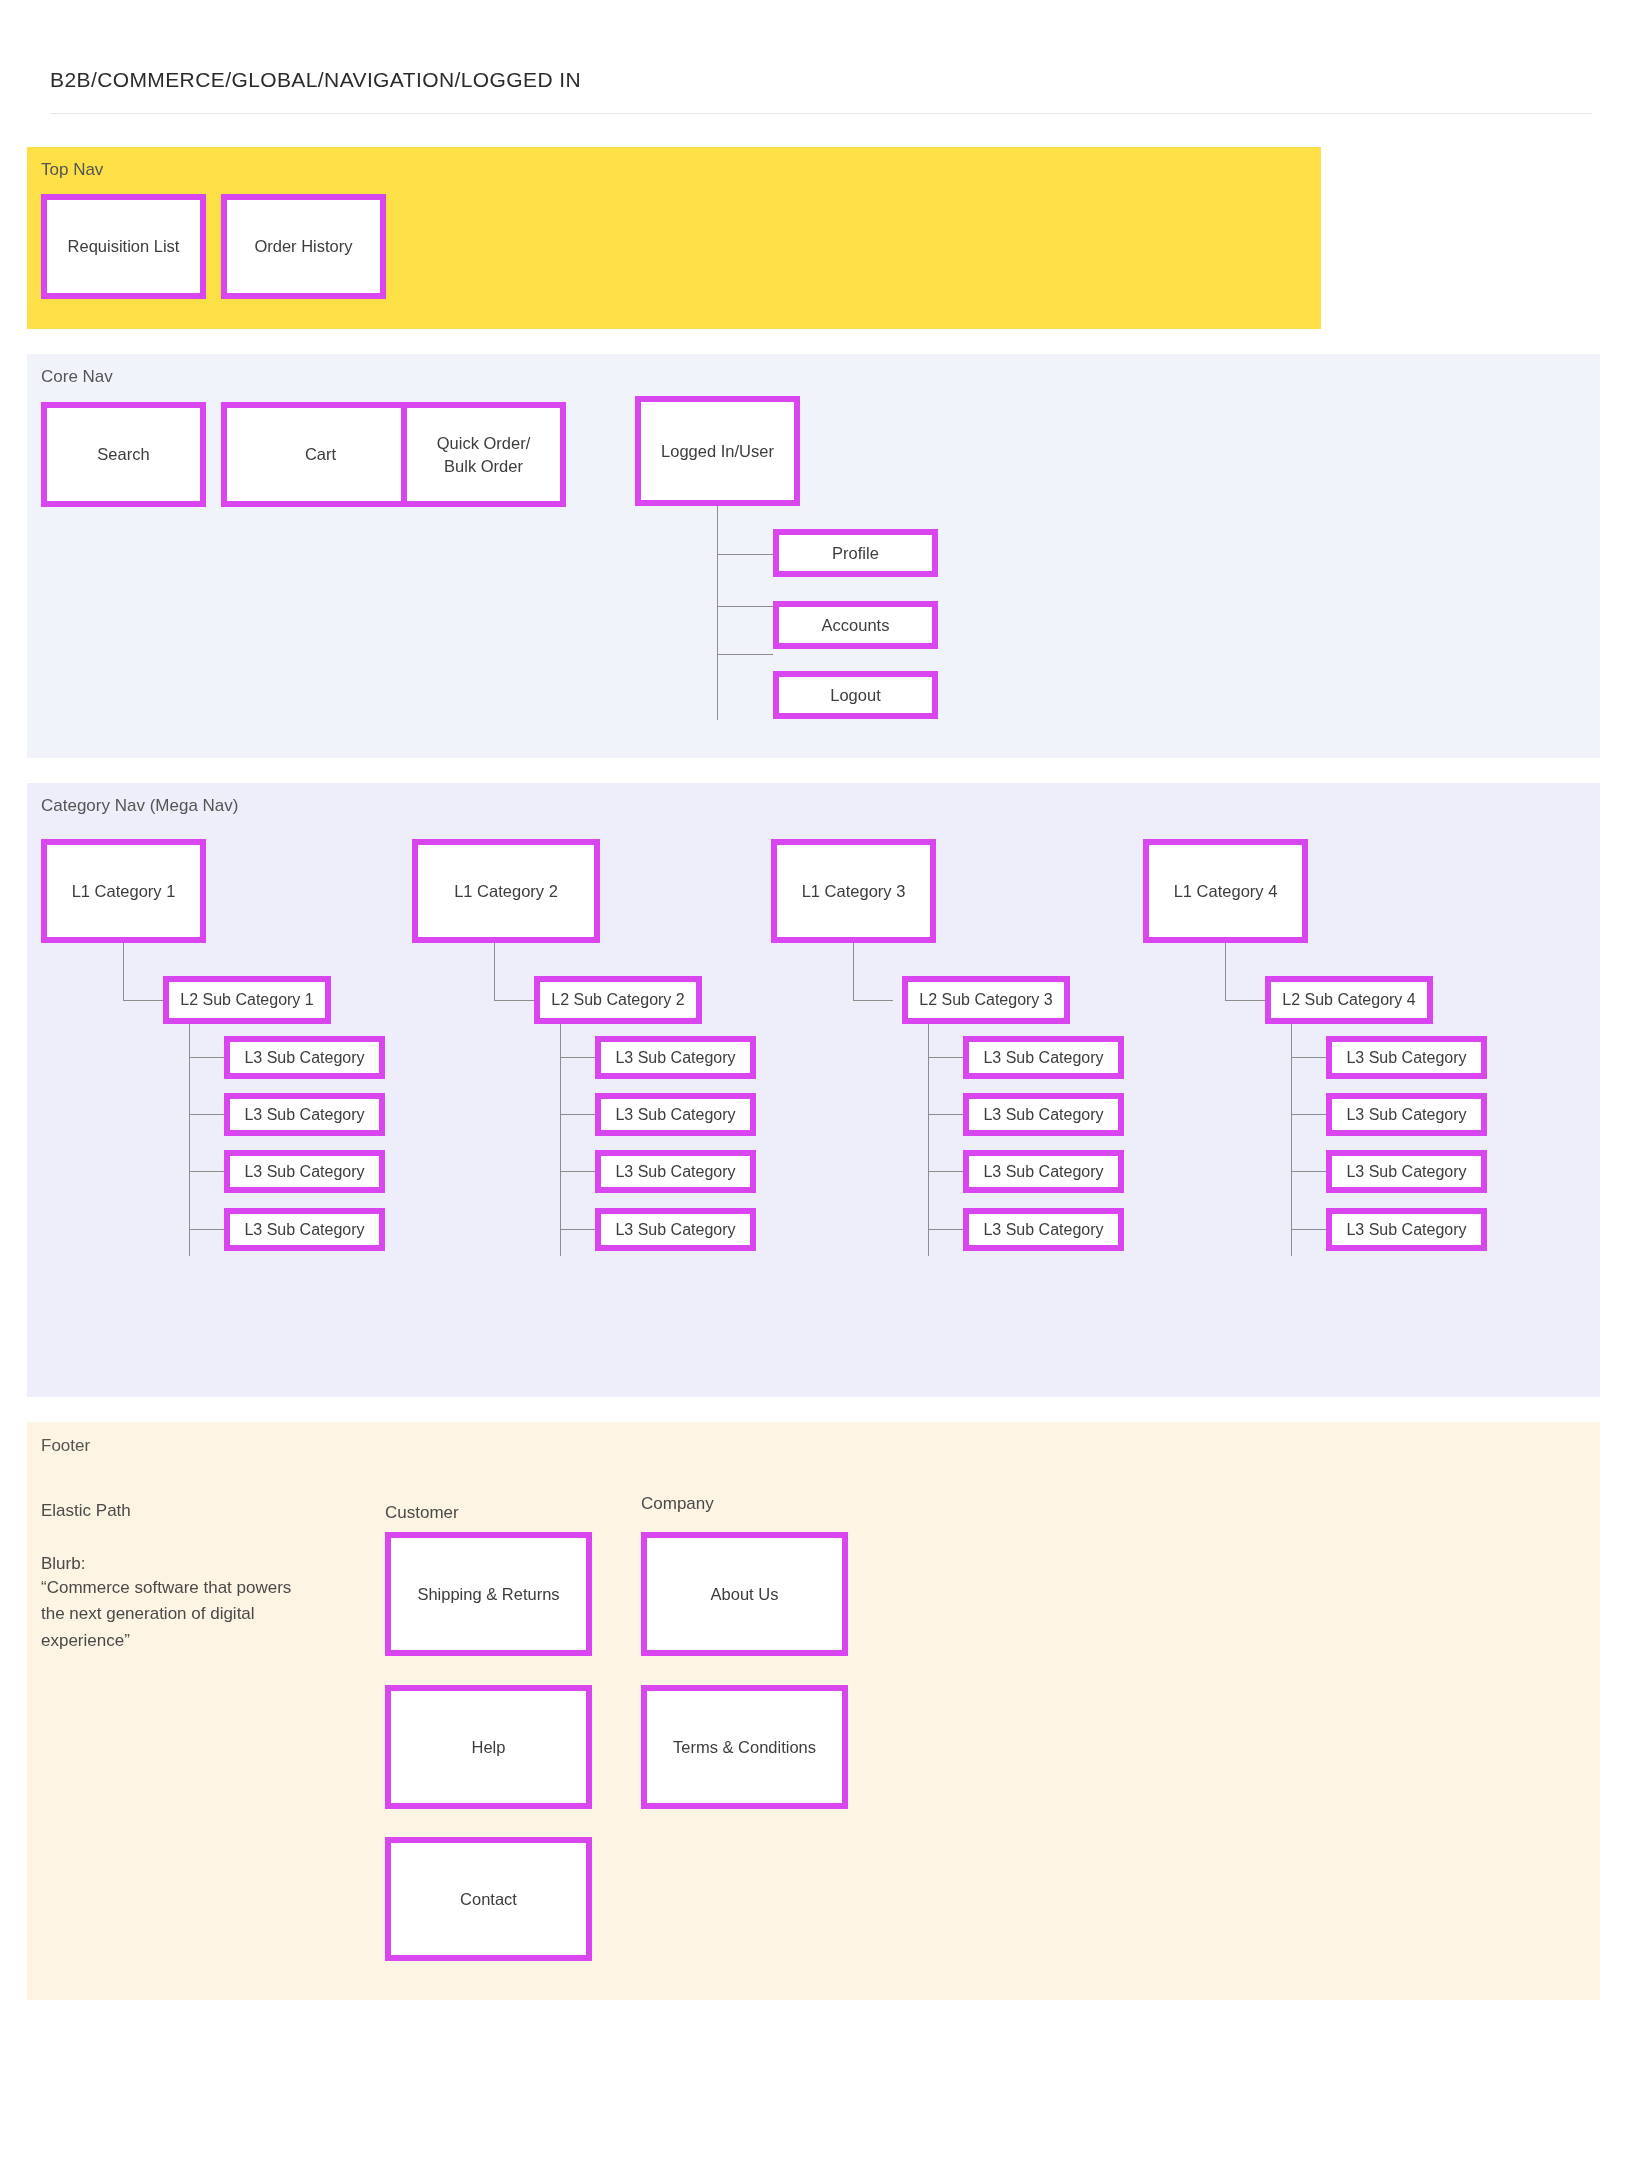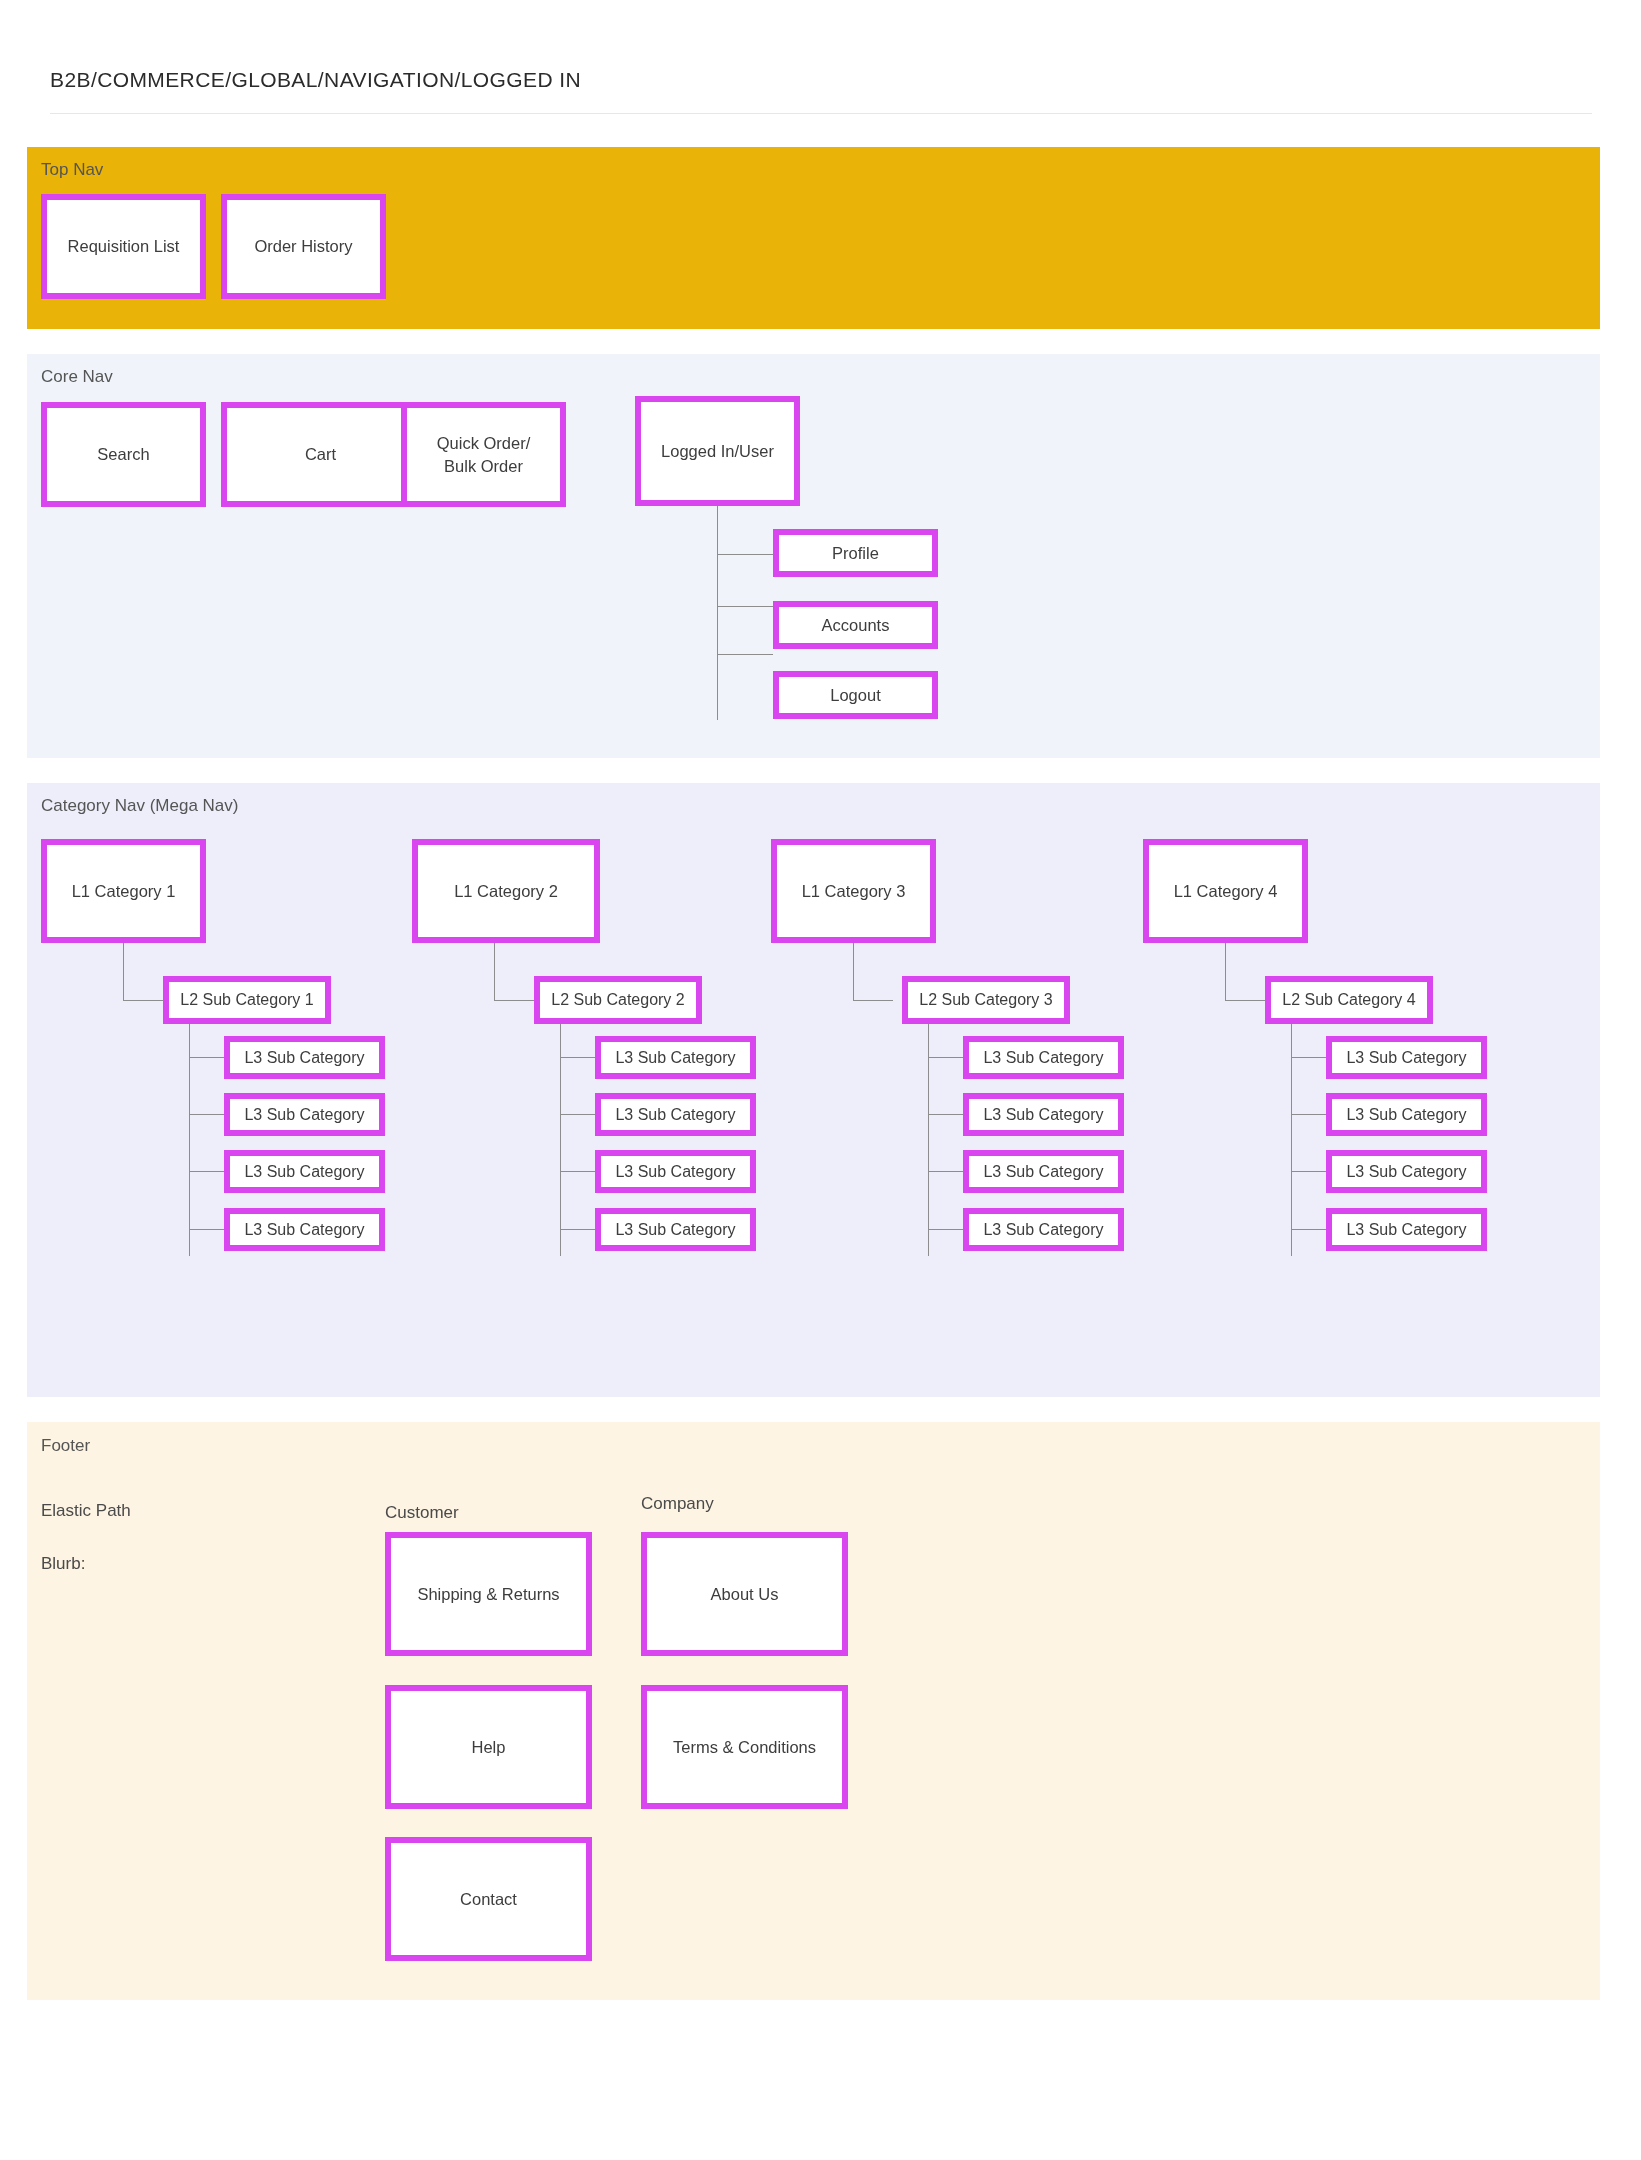--- a/index.html
+++ b/index.html
@@ -47,21 +47,21 @@
     position: absolute;
     box-sizing: border-box;
   }
   .band-label {
     position: absolute;
     font-size: 17px;
     color: #555555;
     white-space: nowrap;
   }
 
-  #band-topnav   { left: 27px;  top: 147px;  width: 1573px; height: 182px; background: #eab308; }
+  #band-topnav   { left: 27px;  top: 147px;  width: 1294px; height: 182px; background: #fde047; }
   #band-corenav  { left: 27px;  top: 354px;  width: 1573px; height: 404px; background: #f0f4fa; }
   #band-category { left: 27px;  top: 783px;  width: 1573px; height: 614px; background: #eeeefb; }
   #band-footer   { left: 27px;  top: 1422px; width: 1573px; height: 578px; background: #fdf4e3; }
 
   
   .node {
     position: absolute;
     box-sizing: border-box;
     background: #ffffff;
     border: 6px solid #d946ef;
@@ -195,20 +195,21 @@
   <div class="node small" style="left:1299px; top:310px; width:161px; height:43px;">L3 Sub Category</div>
   <div class="node small" style="left:1299px; top:367px; width:161px; height:43px;">L3 Sub Category</div>
   <div class="node small" style="left:1299px; top:425px; width:161px; height:43px;">L3 Sub Category</div>
 </div>
 
 <div class="band" id="band-footer">
   <div class="band-label" style="left:14px; top:14px;">Footer</div>
 
   <div class="ftxt" style="left:14px; top:76px;">Elastic Path</div>
   <div class="ftxt" style="left:14px; top:129px;">Blurb:</div>
+  <div class="ftxt" style="left:14px; top:153px; width:260px;">“Commerce software that powers the next generation of digital experience”</div>
 
   <div class="fcol-head" style="left:358px; top:81px;">Customer</div>
   <div class="node" style="left:358px; top:110px; width:207px; height:124px;">Shipping &amp; Returns</div>
   <div class="node" style="left:358px; top:263px; width:207px; height:124px;">Help</div>
   <div class="node" style="left:358px; top:415px; width:207px; height:124px;">Contact</div>
 
   <div class="fcol-head" style="left:614px; top:72px;">Company</div>
   <div class="node" style="left:614px; top:110px; width:207px; height:124px;">About Us</div>
   <div class="node" style="left:614px; top:263px; width:207px; height:124px;">Terms &amp; Conditions</div>
 </div>

